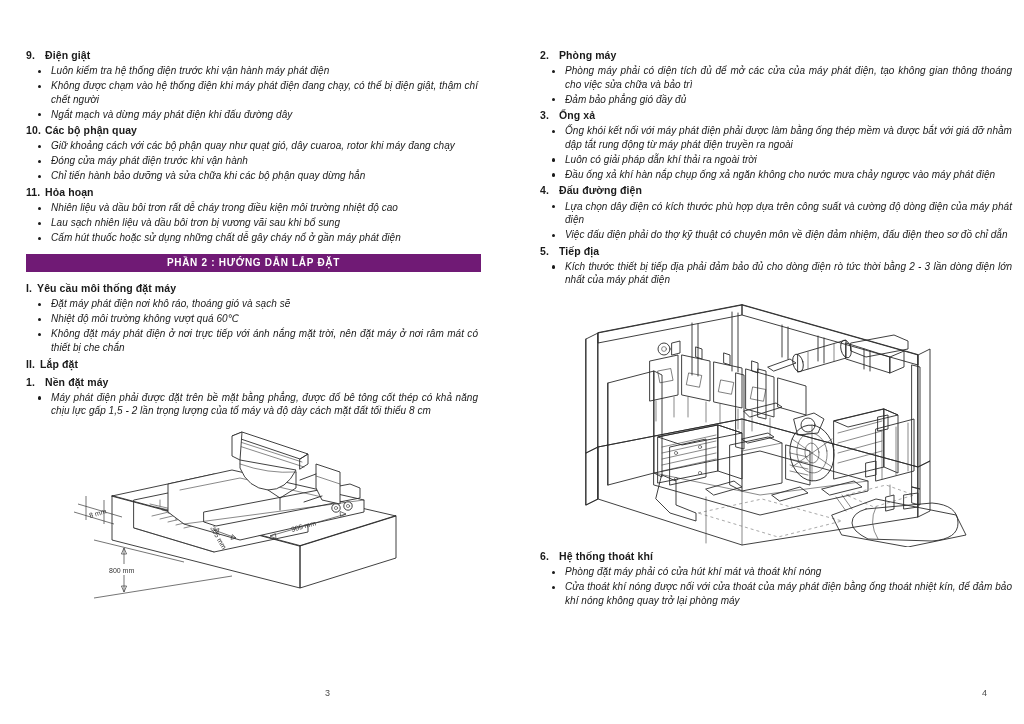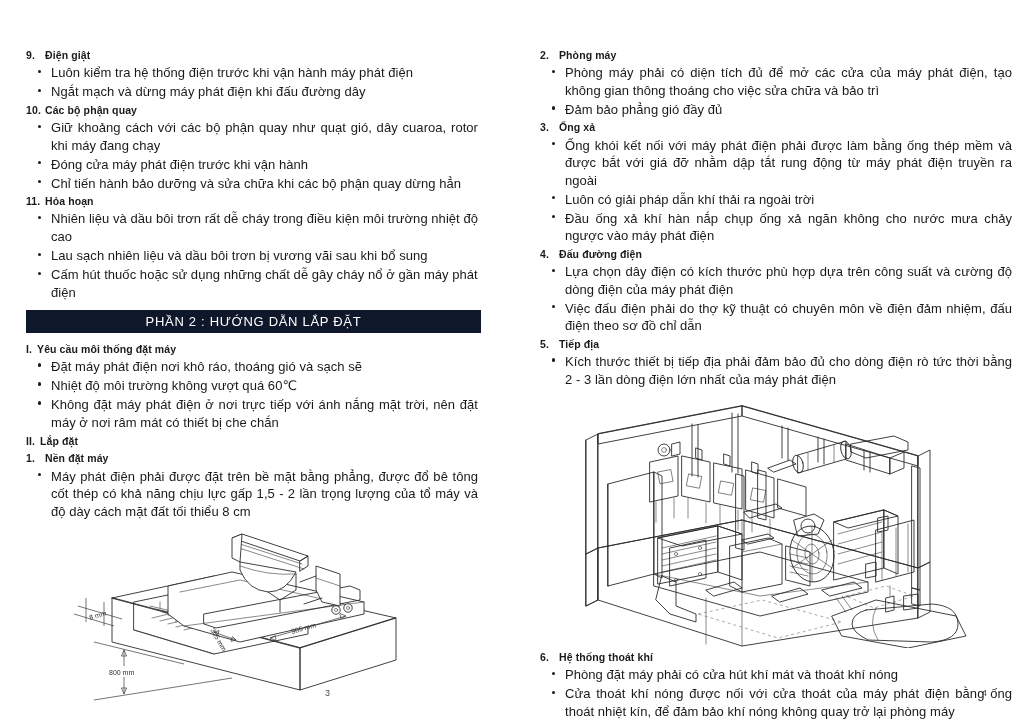--- a/index.html
+++ b/index.html
@@ -52,44 +52,45 @@
   .roman-head .n{display:inline-block;min-width:19px;flex:0 0 auto;}
   .roman-head.flush .n{min-width:0;padding-right:5px;}
 
   ul.bullets{
     list-style:none;
     margin:0 0 1px 0;
     padding:0;
   }
   ul.bullets li{
     position:relative;
-    font-size:13px;
+    font-size:10px;
     line-height:1.35;
     padding-left:25px;
     margin-bottom:1.5px;
     text-align:justify;
     padding-right:2px;
     letter-spacing:.05px;
+    font-style:italic;
   }
   ul.bullets li.nojust{text-align:left;}
   ul.bullets li::before{
     content:"";
     position:absolute;
     left:12px;top:5.5px;
     width:3.2px;height:3.2px;
     border-radius:50%;
     background:#1a1a1a;
   }
 
   
   .banner{
-    background:#0f172a;
+    background:#701a75;
     color:#fff;
-    font-size:13px;
-    font-weight:normal;
+    font-size:10px;
+    font-weight:bold;
     text-align:center;
     letter-spacing:.7px;
     padding:3.5px 0 4px 0;
     margin:9px 0 9px 0;
     width:455px;
   }
 
   
   .page-num{
     position:absolute;
@@ -123,20 +124,21 @@
 <div class="spread">
 
   <div class="page page-left">
 
     <div class="num-head">
       <span class="n">9.</span>
       <span class="t">Điện giật</span>
     </div>
     <ul class="bullets">
       <li>Luôn kiểm tra hệ thống điện trước khi vận hành máy phát điện</li>
+      <li>Không được chạm vào hệ thống điện khi máy phát điện đang chạy, có thể bị điện giật, thậm chí chết người</li>
       <li>Ngắt mạch và dừng máy phát điện khi đấu đường dây</li>
     </ul>
 
     <div class="num-head">
       <span class="n">10.</span>
       <span class="t">Các bộ phận quay</span>
     </div>
     <ul class="bullets">
       <li>Giữ khoảng cách với các bộ phận quay như quạt gió, dây cuaroa, rotor khi máy đang chạy</li>
       <li class="nojust">Đóng cửa máy phát điện trước khi vận hành</li>

